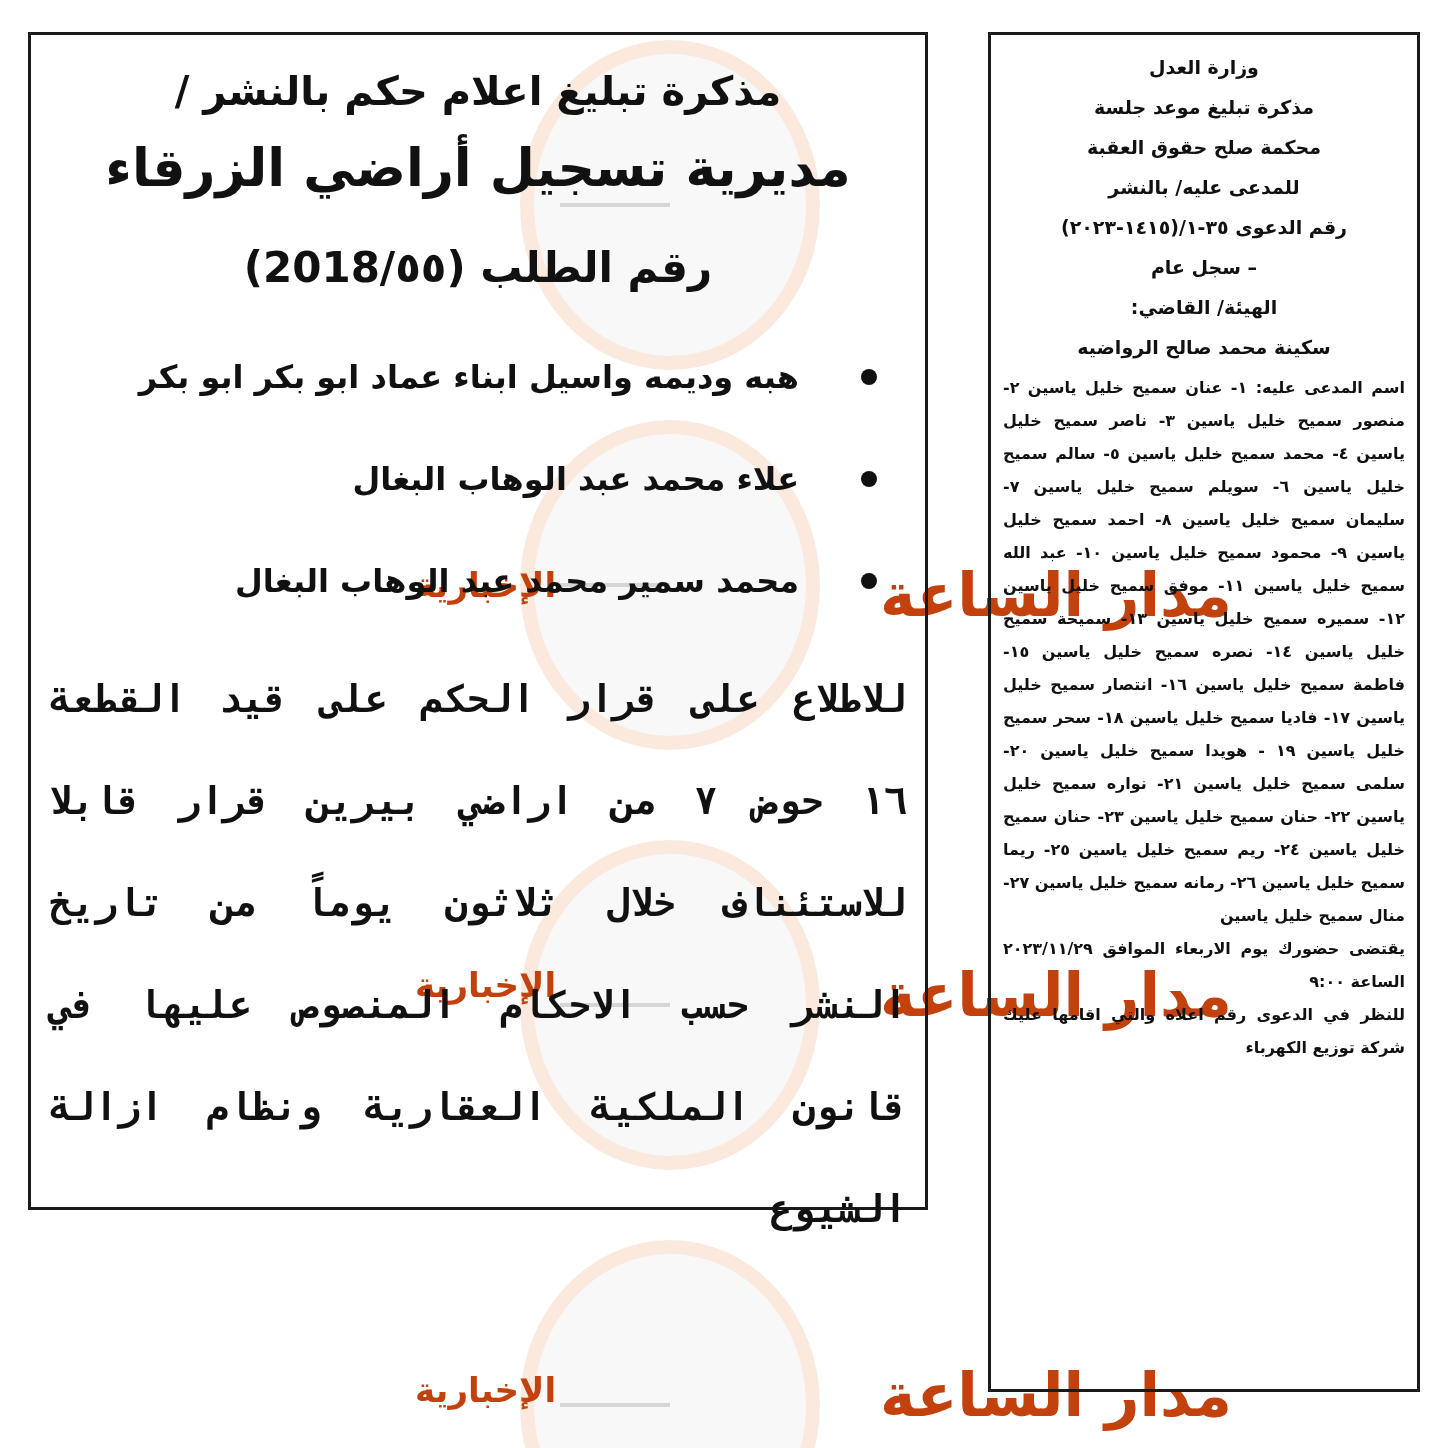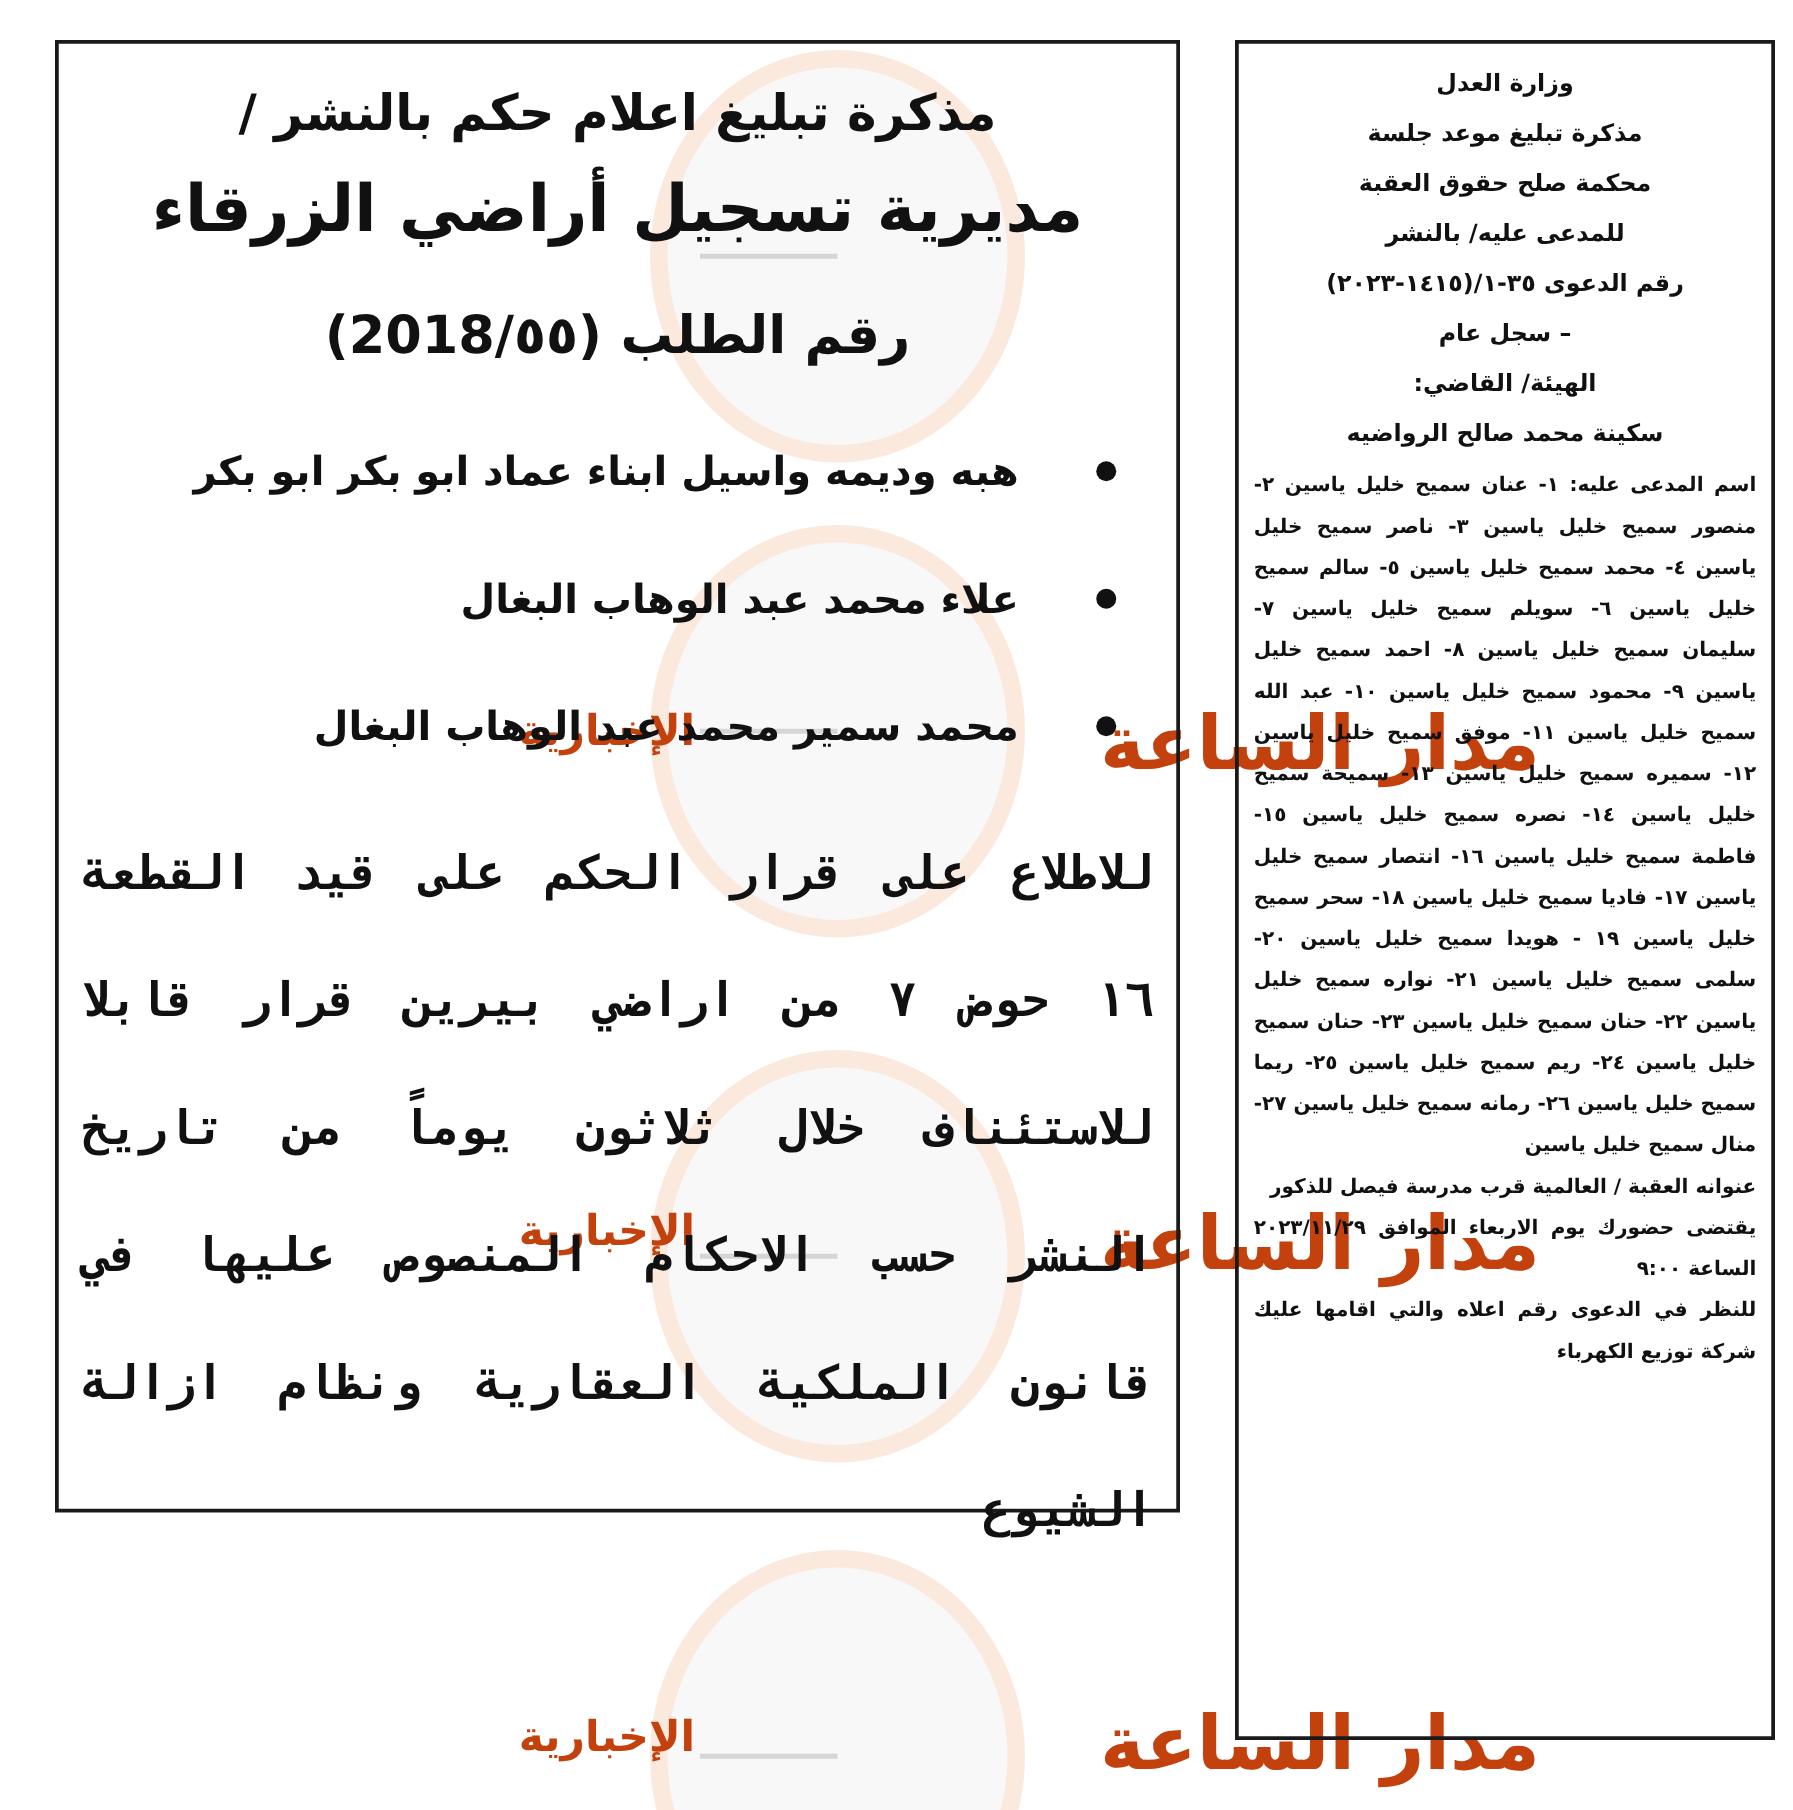--- a/index.html
+++ b/index.html
@@ -17,21 +17,21 @@
       content:""; position:absolute; left:50%; top:50%; width:110px; height:4px;
       background:#cfcfcf; transform:translate(-100%,-50%);
     }
     .wm-text {
       position:absolute; font-family:"DejaVu Sans", sans-serif; font-weight:bold;
       color:#c2410c; direction:rtl;
     }
     .box {
       position:absolute; border:3px solid #1a1a1a; box-sizing:border-box; background:transparent;
     }
-    #left-box { left:44px; top:32px; width:900px; height:1178px; direction:rtl; text-align:center; }
+    #left-box { left:28px; top:32px; width:900px; height:1178px; direction:rtl; text-align:center; }
     #right-box { left:988px; top:32px; width:432px; height:1360px; direction:rtl; }
     .l-title1 { font-size:40px; font-weight:bold; margin-top:30px; line-height:1.3; }
     .l-title2 { font-size:52px; font-weight:bold; margin-top:18px; line-height:1.3; }
     .l-title3 { font-size:42px; font-weight:bold; margin-top:38px; line-height:1.3; }
     .bullets { list-style:none; margin:62px 0 0 0; padding:0 48px 0 0; text-align:right; }
     .bullets li { font-size:32px; font-weight:bold; height:102px; line-height:40px; position:relative; padding-right:78px; }
     .bullets li .dot {
       position:absolute; right:0; top:12px; width:16px; height:16px; border-radius:50%; background:#111;
     }
     .l-body {
@@ -80,17 +80,16 @@
     <div>مذكرة تبليغ موعد جلسة</div>
     <div>محكمة صلح حقوق العقبة</div>
     <div>للمدعى عليه/ بالنشر</div>
     <div>رقم الدعوى ٣٥-١/(١٤١٥-٢٠٢٣)</div>
     <div>– سجل عام</div>
     <div>الهيئة/ القاضي:</div>
     <div>سكينة محمد صالح الرواضيه</div>
   </div>
   <div class="r-body">
     <p>اسم المدعى عليه: ١- عنان سميح خليل ياسين ٢- منصور سميح خليل ياسين ٣- ناصر سميح خليل ياسين ٤- محمد سميح خليل ياسين ٥- سالم سميح خليل ياسين ٦- سويلم سميح خليل ياسين ٧- سليمان سميح خليل ياسين ٨- احمد سميح خليل ياسين ٩- محمود سميح خليل ياسين ١٠- عبد الله سميح خليل ياسين ١١- موفق سميح خليل ياسين ١٢- سميره سميح خليل ياسين ١٣- سميحة سميح خليل ياسين ١٤- نصره سميح خليل ياسين ١٥- فاطمة سميح خليل ياسين ١٦- انتصار سميح خليل ياسين ١٧- فاديا سميح خليل ياسين ١٨- سحر سميح خليل ياسين ١٩ - هويدا سميح خليل ياسين ٢٠- سلمى سميح خليل ياسين ٢١- نواره سميح خليل ياسين ٢٢- حنان سميح خليل ياسين ٢٣- حنان سميح خليل ياسين ٢٤- ريم سميح خليل ياسين ٢٥- ريما سميح خليل ياسين ٢٦- رمانه سميح خليل ياسين ٢٧- منال سميح خليل ياسين</p>
-    <p>عنوانه العقبة / العالمية قرب مدرسة فيصل للذكور</p>
     <p>يقتضى حضورك يوم الاربعاء الموافق ٢٠٢٣/١١/٢٩ الساعة ٩:٠٠</p>
     <p>للنظر في الدعوى رقم اعلاه والتي اقامها عليك شركة توزيع الكهرباء</p>
   </div>
 </div>
 
 </body></html>

